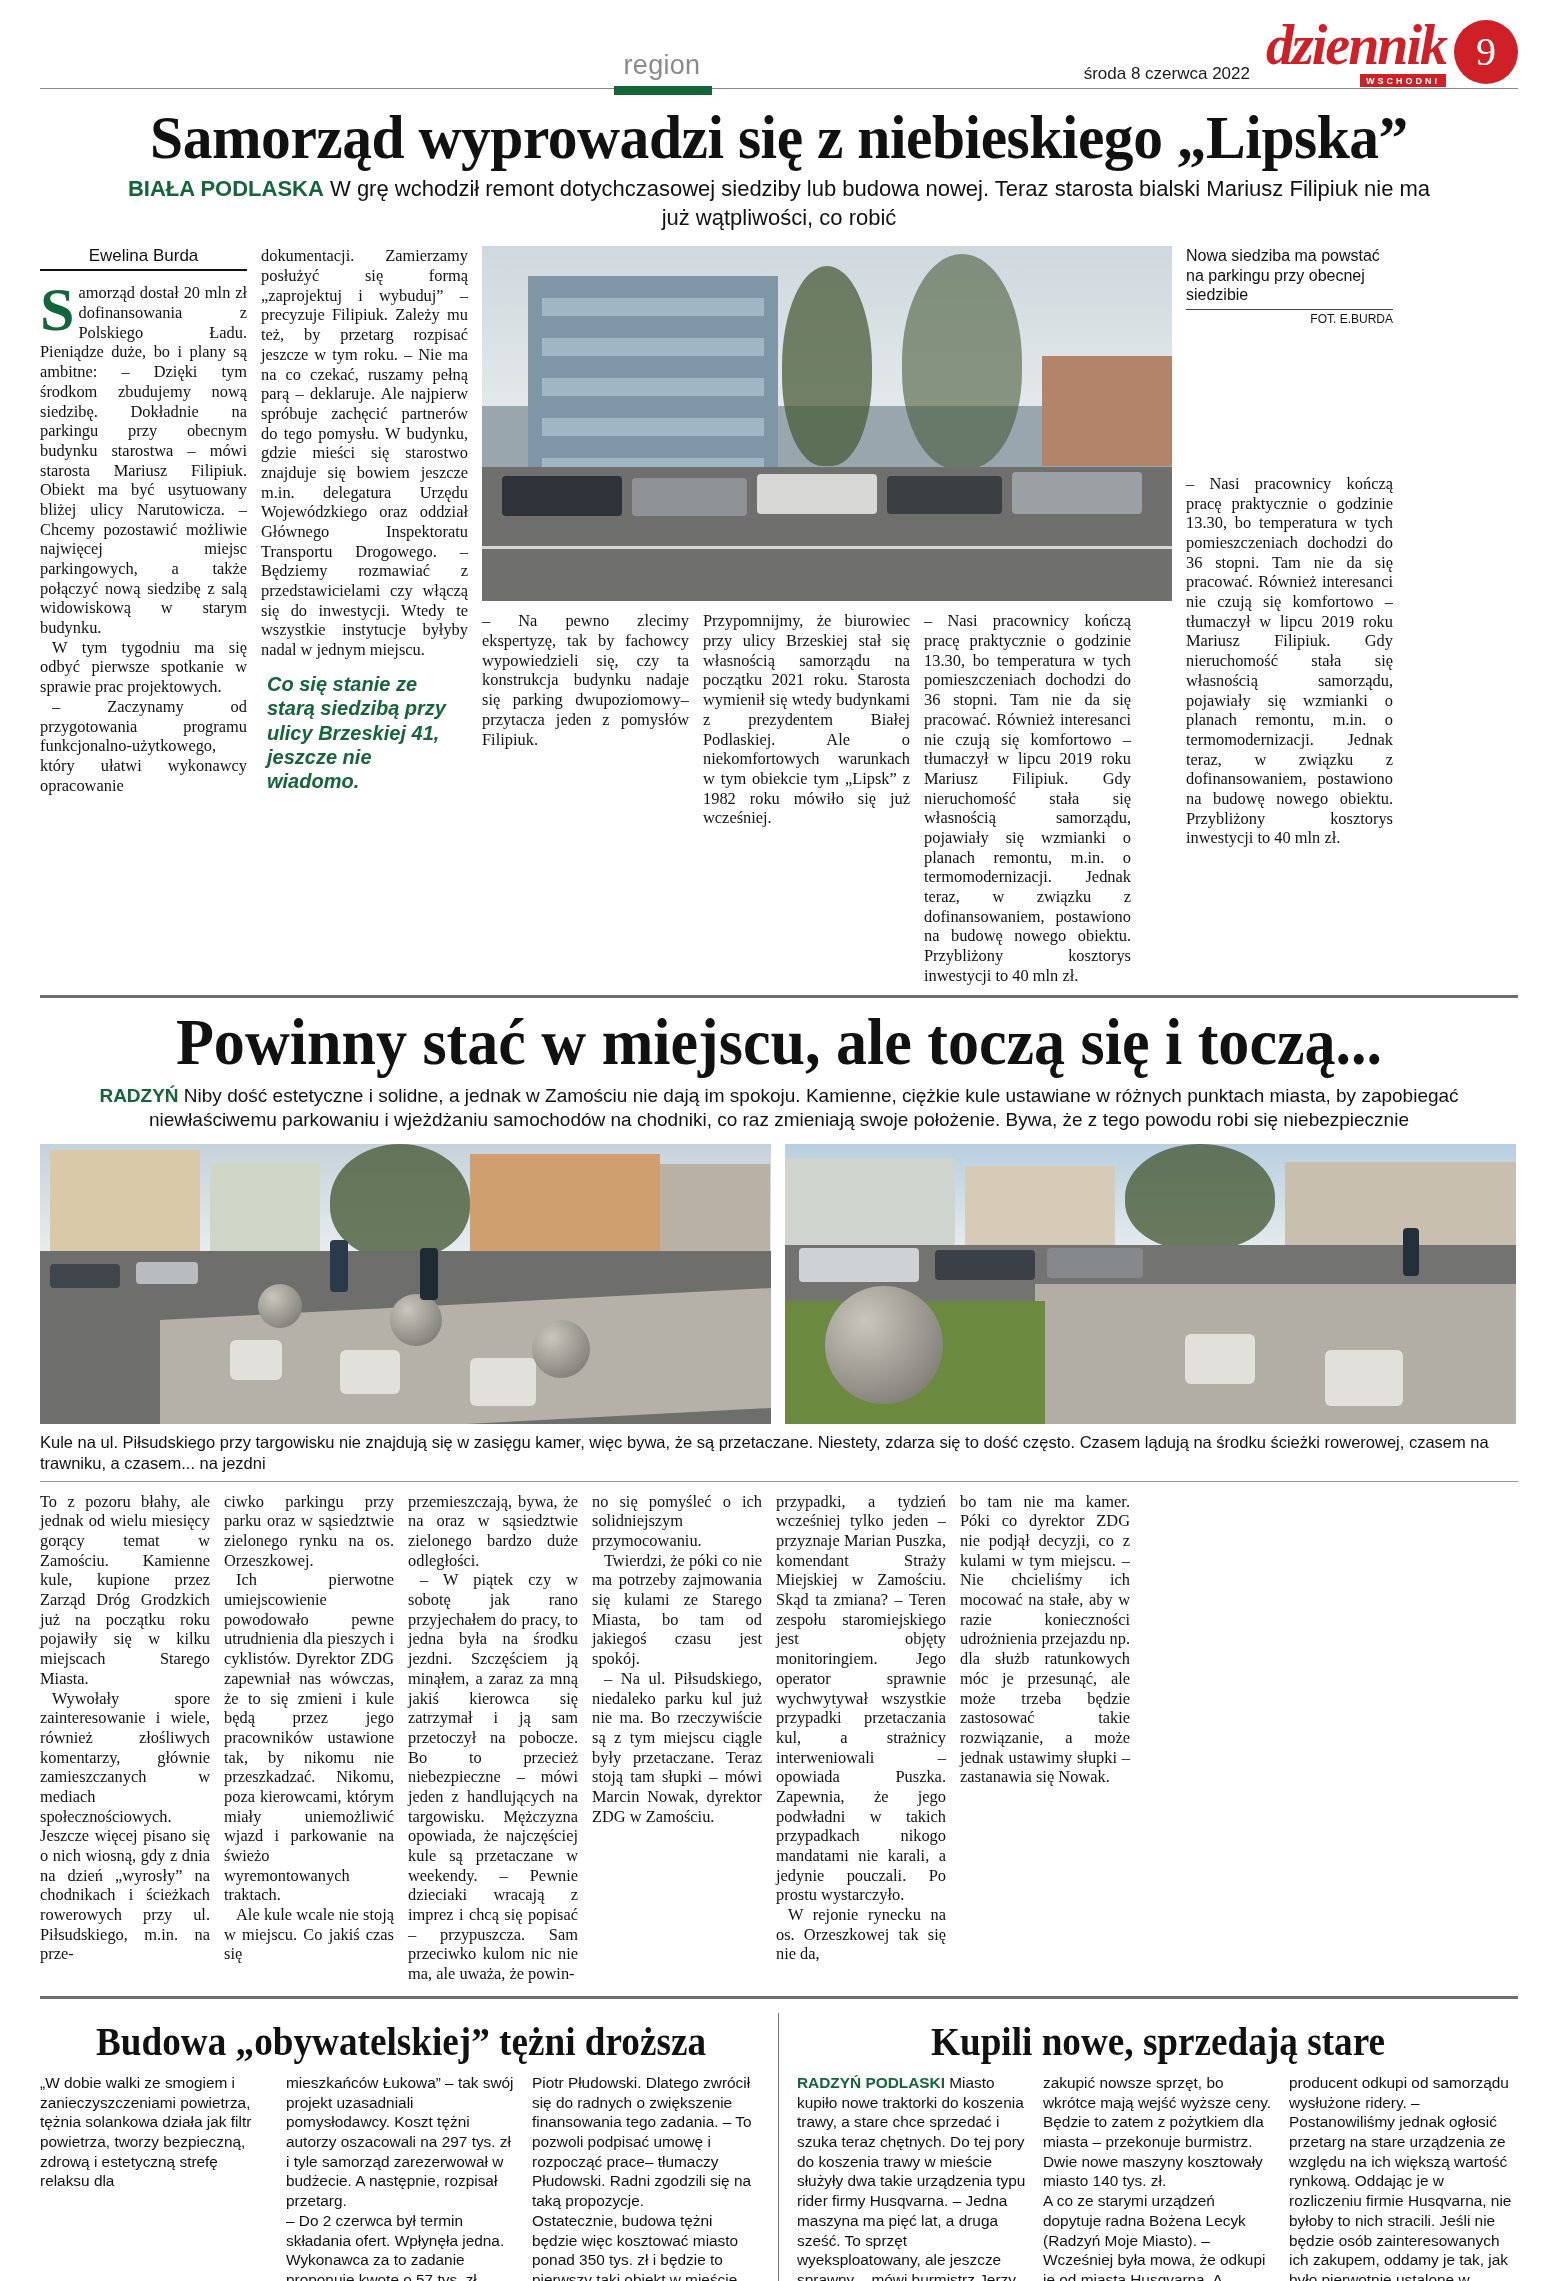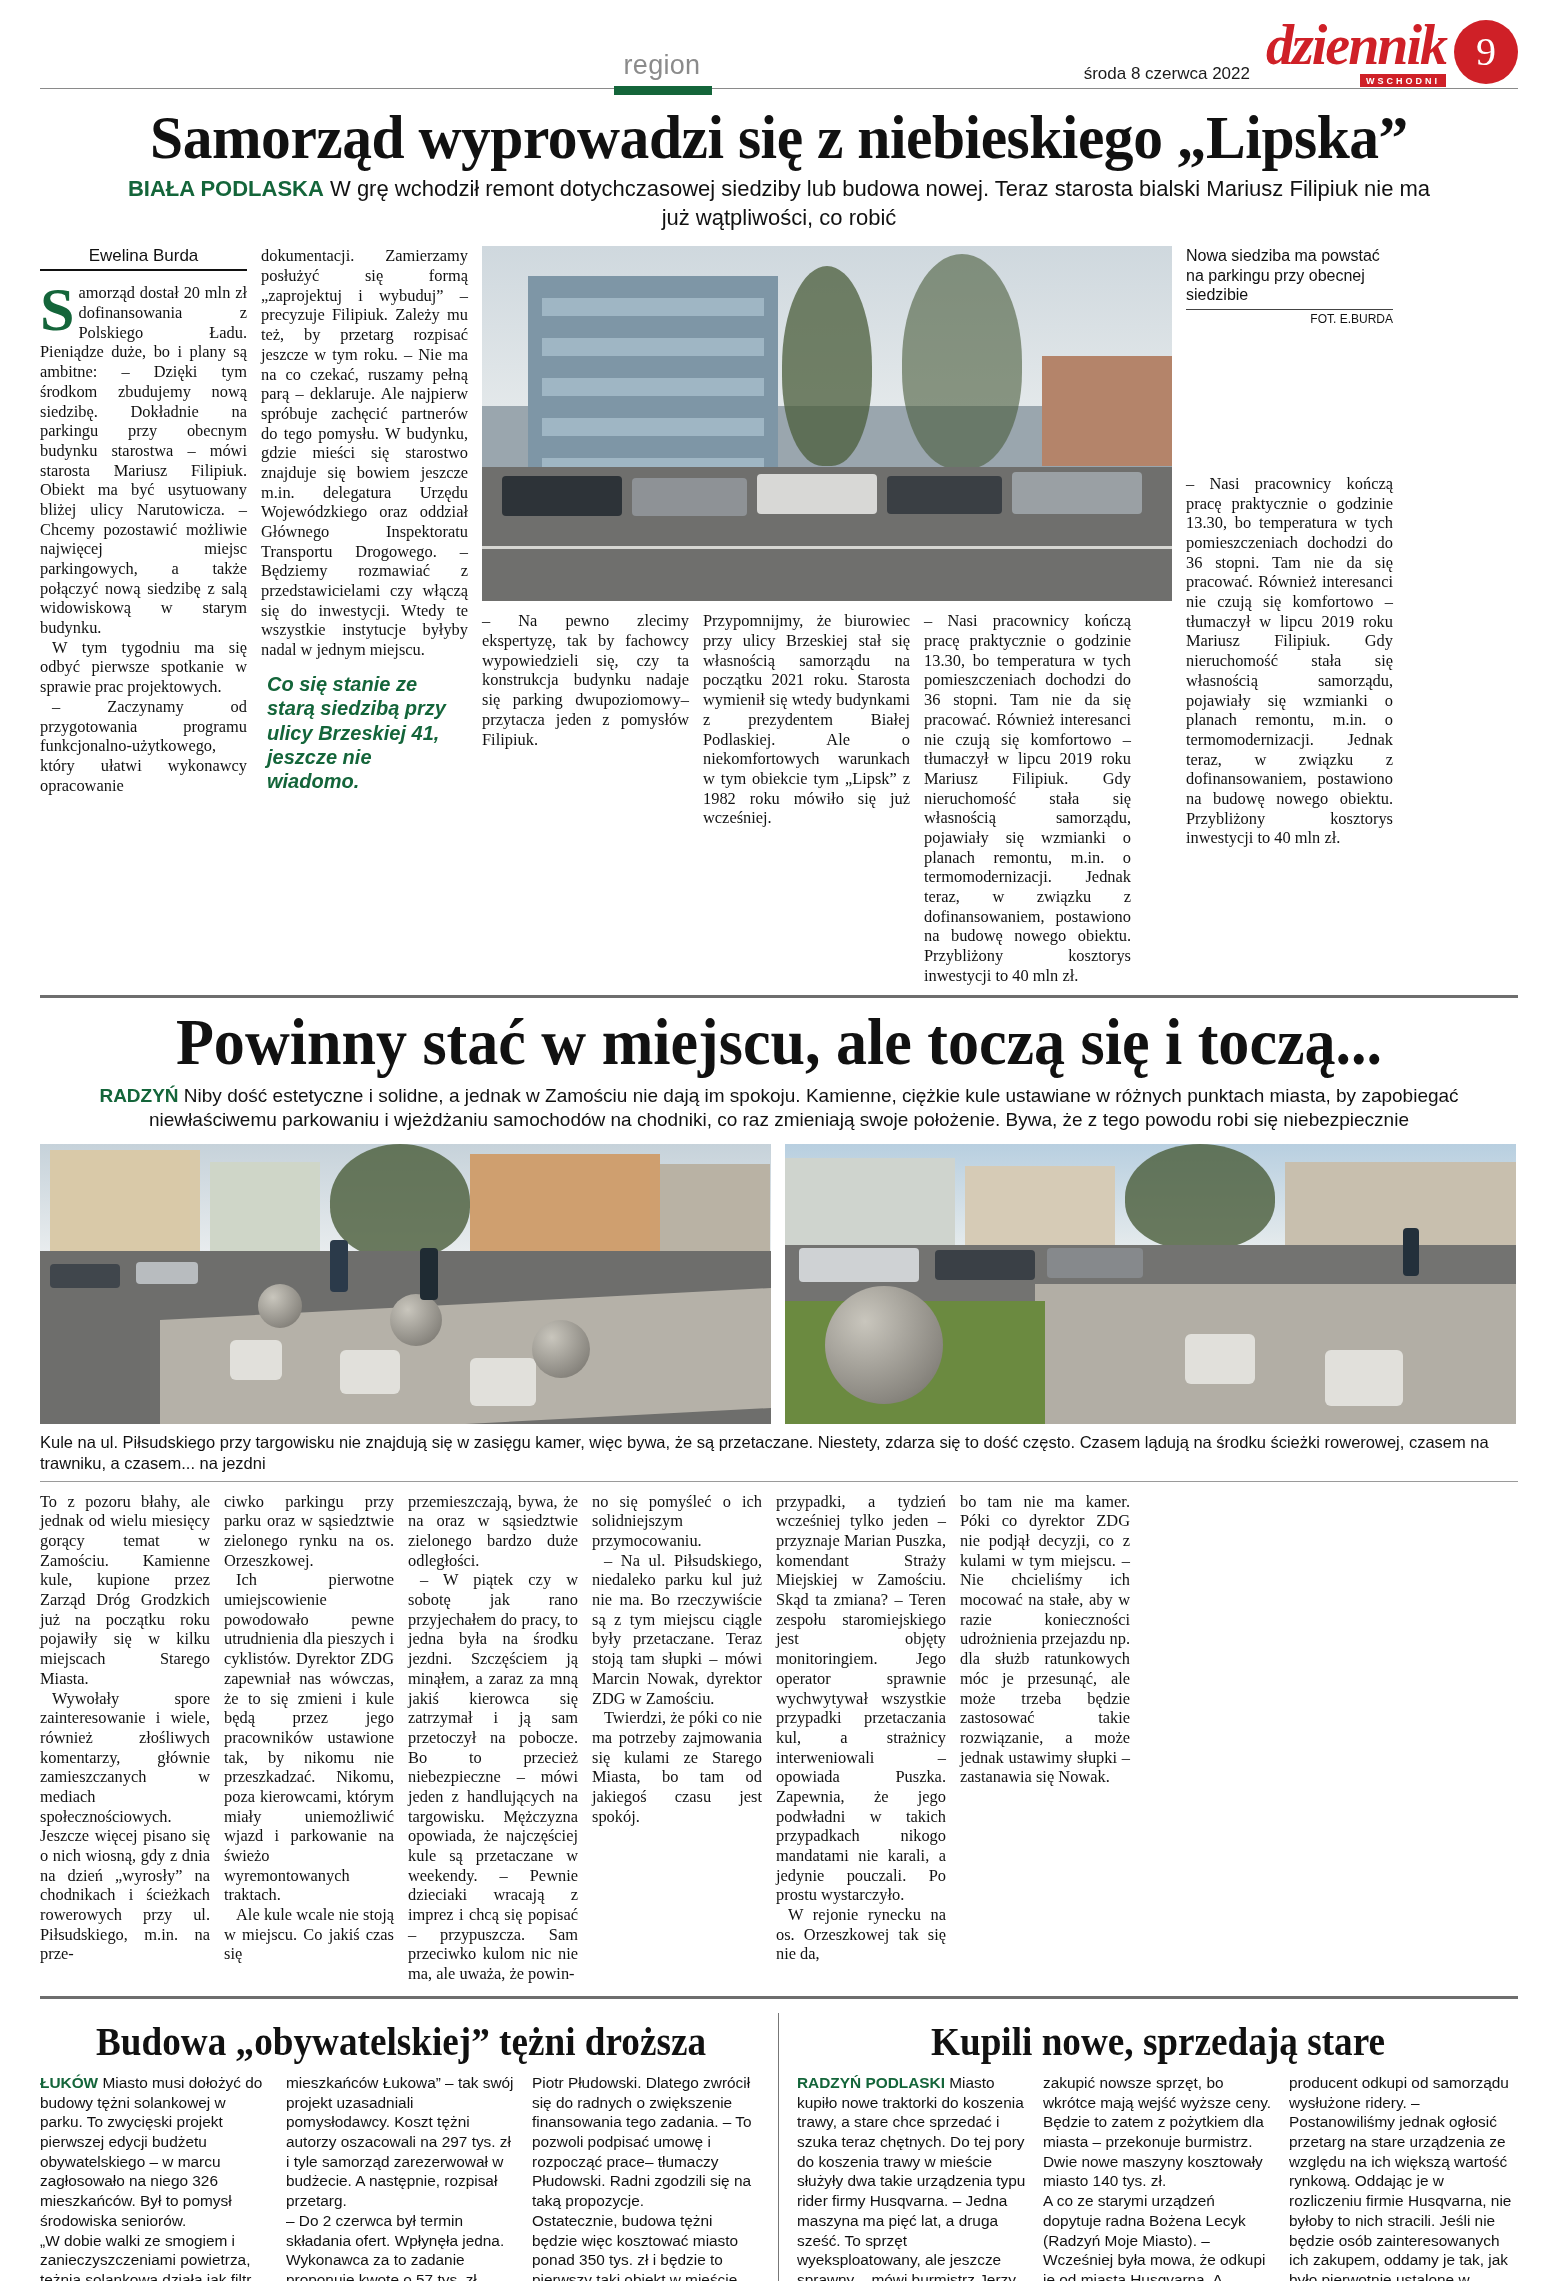--- a/index.html
+++ b/index.html
@@ -294,41 +294,40 @@
       <p class="first">ciwko parkingu przy parku oraz w sąsiedztwie zielonego rynku na os. Orzeszkowej.</p>
       <p>Ich pierwotne umiejscowienie powodowało pewne utrudnienia dla pieszych i cyklistów. Dyrektor ZDG zapewniał nas wówczas, że to się zmieni i kule będą przez jego pracowników ustawione tak, by nikomu nie przeszkadzać. Nikomu, poza kierowcami, którym miały uniemożliwić wjazd i parkowanie na świeżo wyremontowanych traktach.</p>
       <p>Ale kule wcale nie stoją w miejscu. Co jakiś czas się</p>
     </div>
     <div class="a2-col body-serif">
       <p class="first">przemieszczają, bywa, że na oraz w sąsiedztwie zielonego bardzo duże odległości.</p>
       <p>– W piątek czy w sobotę jak rano przyjechałem do pracy, to jedna była na środku jezdni. Szczęściem ją minąłem, a zaraz za mną jakiś kierowca się zatrzymał i ją sam przetoczył na pobocze. Bo to przecież niebezpieczne – mówi jeden z handlujących na targowisku. Mężczyzna opowiada, że najczęściej kule są przetaczane w weekendy. – Pewnie dzieciaki wracają z imprez i chcą się popisać – przypuszcza. Sam przeciwko kulom nic nie ma, ale uważa, że powin-</p>
     </div>
     <div class="a2-col body-serif">
       <p class="first">no się pomyśleć o ich solidniejszym przymocowaniu.</p>
+      <p>Twierdzi, że póki co nie ma potrzeby zajmowania się kulami ze Starego Miasta, bo tam od jakiegoś czasu jest spokój.</p>
       <p>– Na ul. Piłsudskiego, niedaleko parku kul już nie ma. Bo rzeczywiście są z tym miejscu ciągle były przetaczane. Teraz stoją tam słupki – mówi Marcin Nowak, dyrektor ZDG w Zamościu.</p>
-      <p>Twierdzi, że póki co nie ma potrzeby zajmowania się kulami ze Starego Miasta, bo tam od jakiegoś czasu jest spokój.</p>
     </div>
     <div class="a2-col body-serif">
       <p class="first">przypadki, a tydzień wcześniej tylko jeden – przyznaje Marian Puszka, komendant Straży Miejskiej w Zamościu. Skąd ta zmiana? – Teren zespołu staromiejskiego jest objęty monitoringiem. Jego operator sprawnie wychwytywał wszystkie przypadki przetaczania kul, a strażnicy interweniowali – opowiada Puszka. Zapewnia, że jego podwładni w takich przypadkach nikogo mandatami nie karali, a jedynie pouczali. Po prostu wystarczyło.</p>
       <p>W rejonie rynecku na os. Orzeszkowej tak się nie da,</p>
     </div>
     <div class="a2-col body-serif">
       <p class="first">bo tam nie ma kamer. Póki co dyrektor ZDG nie podjął decyzji, co z kulami w tym miejscu. – Nie chcieliśmy ich mocować na stałe, aby w razie konieczności udrożnienia przejazdu np. dla służb ratunkowych móc je przesunąć, ale może trzeba będzie zastosować takie rozwiązanie, a może jednak ustawimy słupki – zastanawia się Nowak.</p>
     </div>
   </div>
 
   <div class="rule-thick" style="margin-top:12px;"></div>
 
   <div class="bottom">
 
     <div class="bl">
       <h2 class="h3">Budowa „obywatelskiej” tężni droższa</h2>
       <div class="b-grid">
         <div class="b-col body-sans">
-          <p><span class="place">ŁUKÓW</span><span> Miasto musi dołożyć do budowy tężni solankowej w parku. To zwycięski projekt pierwszej edycji budżetu obywatelskiego – w marcu zagłosowało na niego 326 mieszkańców. Był to pomysł środowiska seniorów.</span></p>
           <p>„W dobie walki ze smogiem i zanieczyszczeniami powietrza, tężnia solankowa działa jak filtr powietrza, tworzy bezpieczną, zdrową i estetyczną strefę relaksu dla</p>
         </div>
         <div class="b-col body-sans">
           <p style="white-space:pre-line;">mieszkańców Łukowa” – tak swój projekt uzasadniali pomysłodawcy. Koszt tężni autorzy oszacowali na 297 tys. zł i tyle samorząd zarezerwował w budżecie. A następnie, rozpisał przetarg.
 – Do 2 czerwca był termin składania ofert. Wpłynęła jedna. Wykonawca za to zadanie proponuje kwotę o 57 tys. zł wyższą niż w kosztorysie – przyznaje burmistrz</p>
         </div>
         <div class="b-col body-sans">
           <p style="white-space:pre-line;">Piotr Płudowski. Dlatego zwrócił się do radnych o zwiększenie finansowania tego zadania. – To pozwoli podpisać umowę i rozpocząć prace– tłumaczy Płudowski. Radni zgodzili się na taką propozycje.
 Ostatecznie, budowa tężni będzie więc kosztować miasto ponad 350 tys. zł i będzie to pierwszy taki obiekt w mieście.</p>
 

